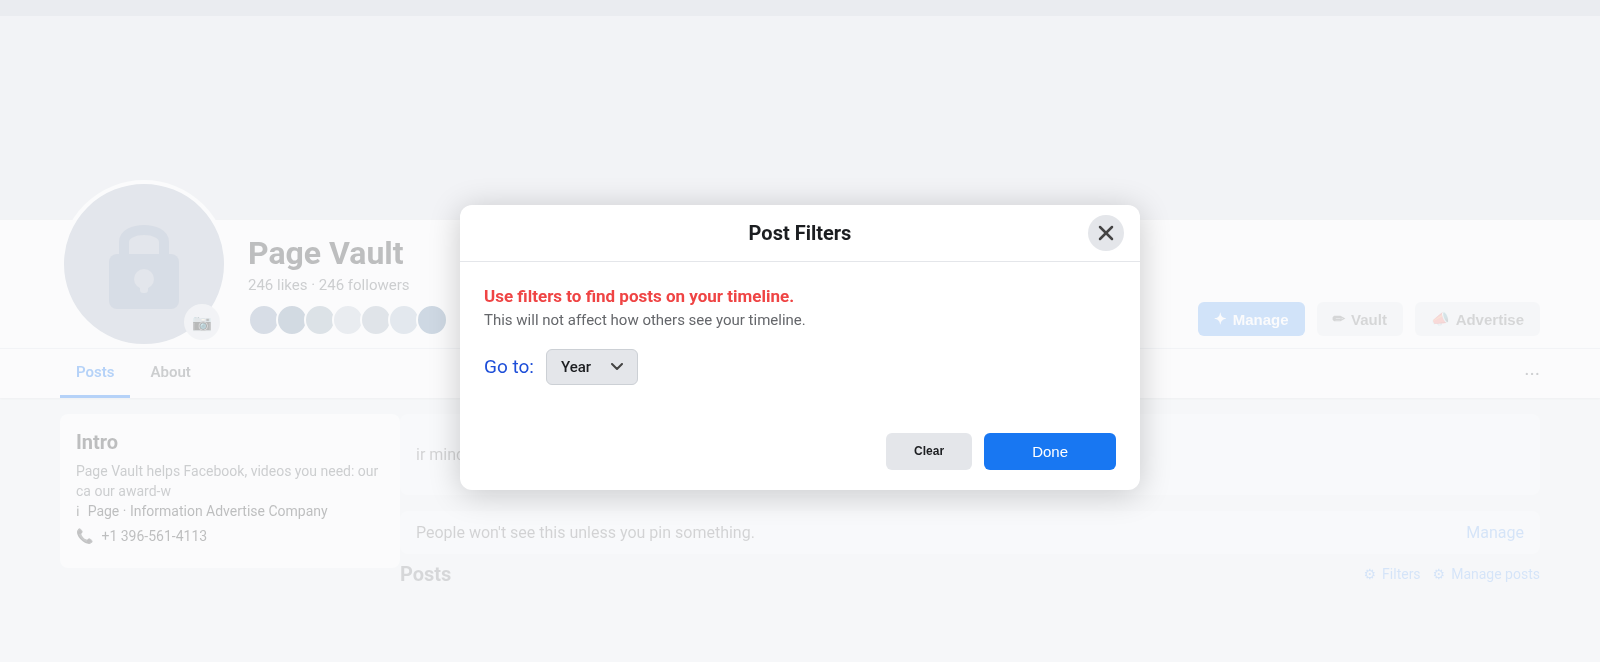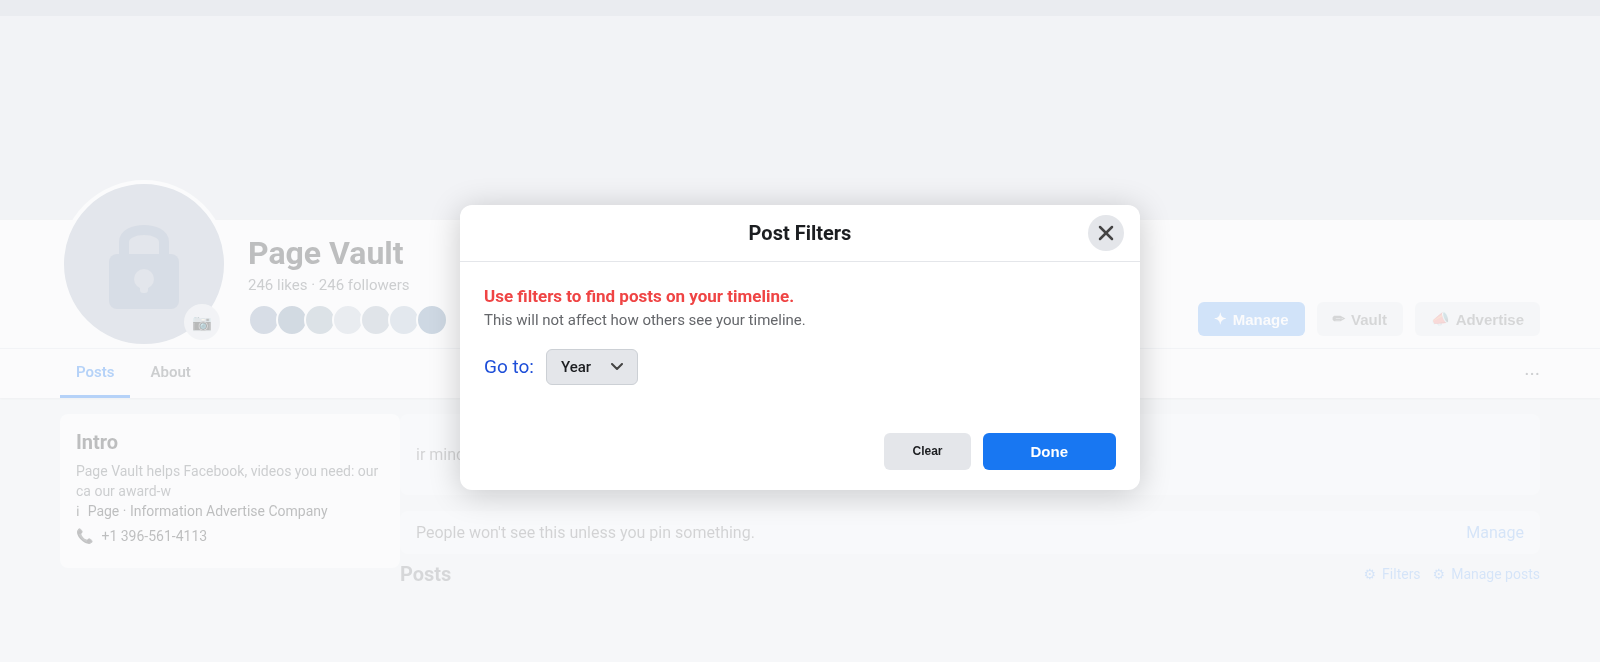--- a/index.html
+++ b/index.html
@@ -338,21 +338,21 @@
       cursor: pointer;
     }
 
     .btn-done {
       background: #1877f2;
       color: #fff;
       border: none;
       border-radius: 6px;
       padding: 10px 48px;
       font-size: 15px;
-      font-weight: 700;
+      font-weight: 400;
       cursor: pointer;
     }
 
     
     .right-content {
       flex: 1;
     }
 
     .what-mind-bar {
       background: #fff;

